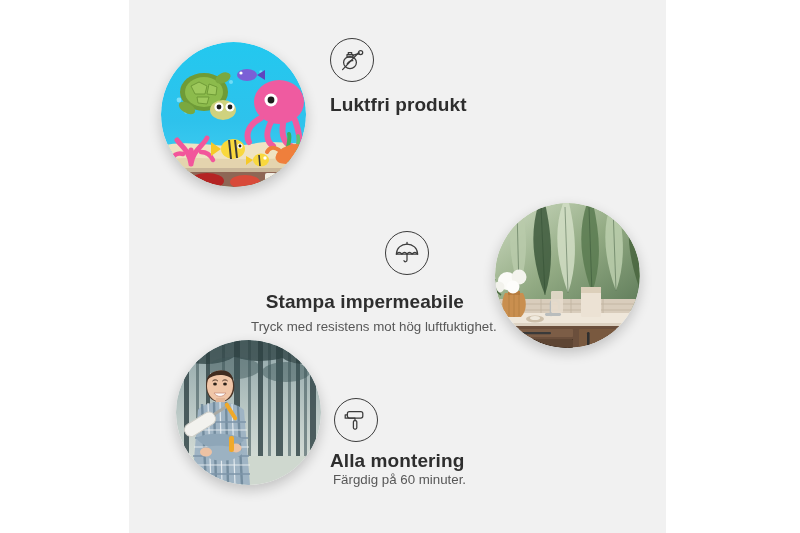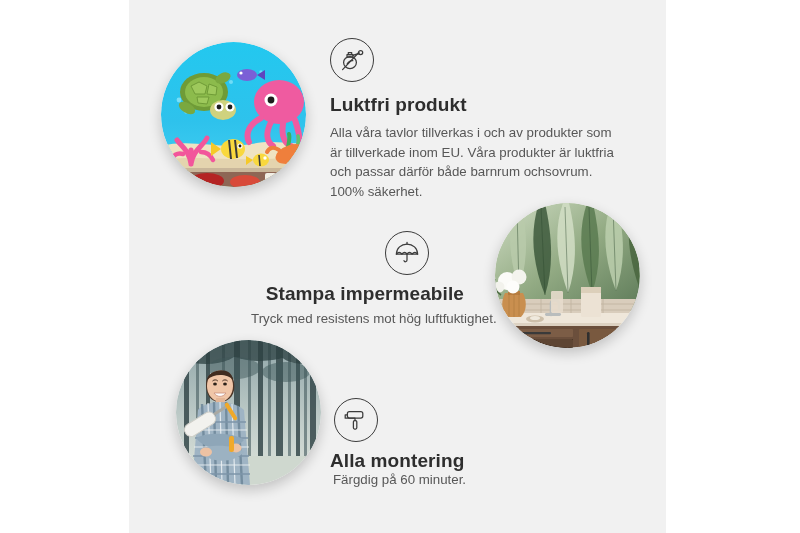--- a/index.html
+++ b/index.html
@@ -85,21 +85,21 @@
   
   #photo-ocean   { left: 161px; top: 42px;  width: 145px; height: 145px; }
   #feature-odour { left: 330px; top: 38px;  width: 300px; }
   #feature-odour .headline { margin-top: 12px; }
   #feature-odour .body-text { margin-top: 7px; width: 288px; }
 
   
   #photo-bath      { left: 495px; top: 203px; width: 145px; height: 145px; }
   #feature-water   { left: 215px; top: 231px; width: 252px; text-align: center; }
   #feature-water .icon-row { display: flex; justify-content: flex-end; padding-right: 38px; }
-  #feature-water .headline { margin-top: 8px; text-align: right; padding-right: 3px;}
+  #feature-water .headline { margin-top: 16px; text-align: right; padding-right: 3px;}
   #feature-water .sub-text { margin-top: 6px; text-align: center; margin-left: 36px; }
 
   
   #photo-forest   { left: 176px; top: 340px; width: 145px; height: 145px; }
   #feature-mount  { left: 330px; top: 398px; width: 230px; text-align: center; }
   #feature-mount .icon-row { display: flex; justify-content: flex-start; padding-left: 4px; }
   #feature-mount .headline { margin-top: 8px; text-align: left; }
   #feature-mount .sub-text { text-align: left; padding-left: 3px;}
 </style>
 </head>
@@ -193,21 +193,20 @@
           <path d="M9 8.6 h6 v2.6 h-6 z"></path>
           <path d="M10.3 6.6 h3.4 v2 h-3.4 z"></path>
           <path d="M15 9.4 c3.2 -1.6 5.2 -2.2 6.6 -1.2"></path>
           <circle cx="22.6" cy="6.6" r="2.1"></circle>
           <path d="M9.2 17.8 c1.6 -2.6 3.6 -3.6 5.6 -3.2"></path>
           <path d="M4.6 23.6 L21 6.2"></path>
         </g>
       </svg>
     </div>
     <div class="headline">Luktfri produkt</div>
-    <div class="body-text">Alla våra tavlor tillverkas i och av produkter som är tillverkade inom EU. Våra produkter är luktfria och passar därför både barnrum ochsovrum. 100% säkerhet.</div>
   </div>
 
   <div class="photo" id="photo-bath">
     <svg width="145" height="145" viewBox="0 0 145 145" aria-hidden="true">
       <defs>
         <clipPath id="clipBath">
             <circle cx="72.5" cy="72.5" r="72.5"></circle>
           </clipPath>
         <linearGradient id="leafG" x1="0" y1="0" x2="1" y2="1">
           <stop offset="0%" stop-color="#cfdcc3"></stop>

